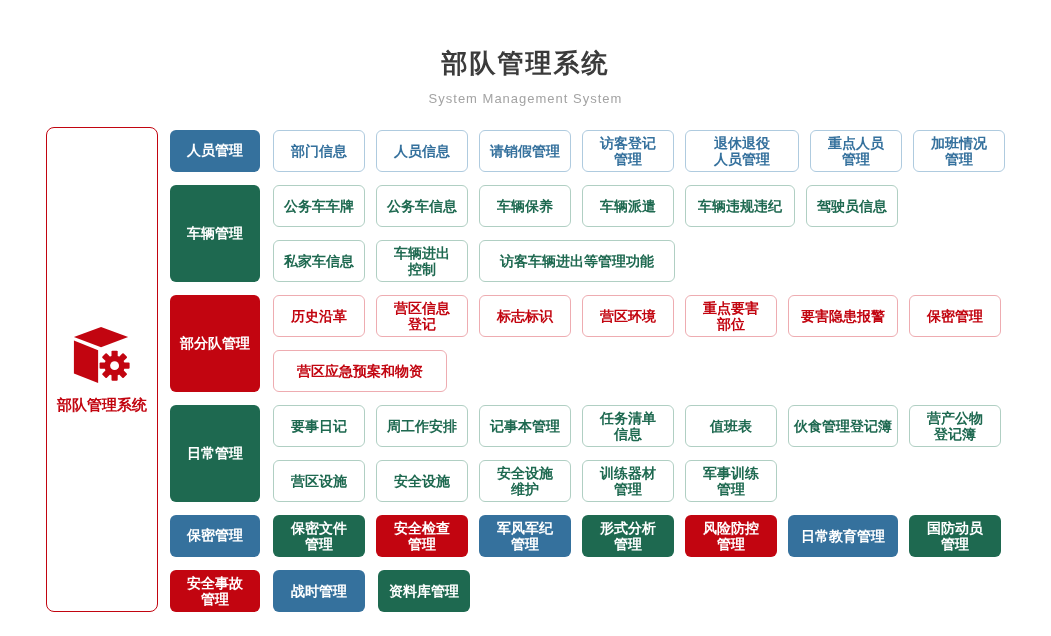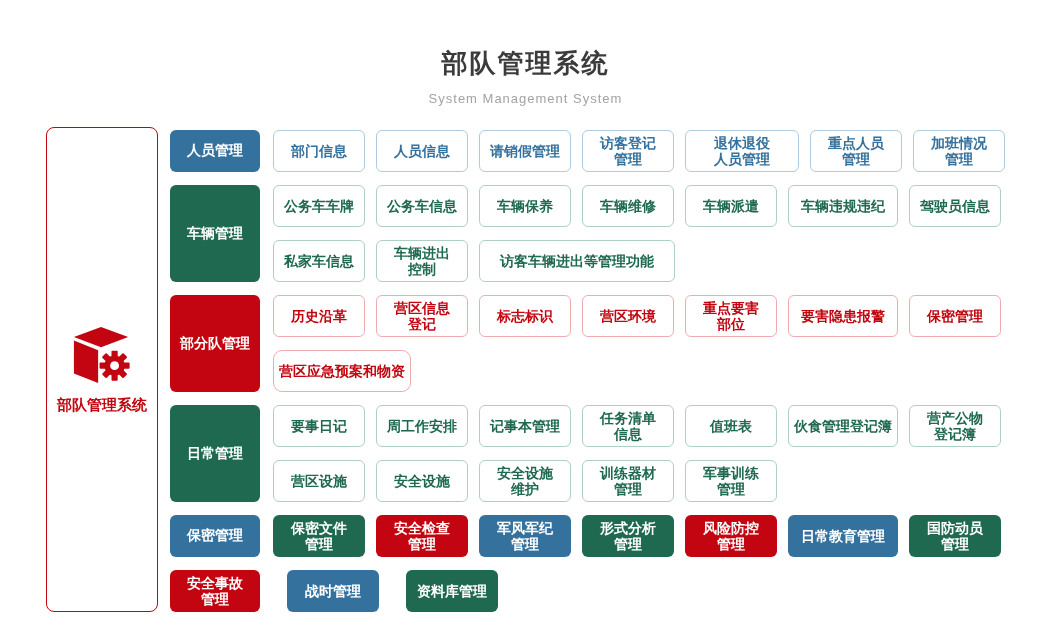--- a/index.html
+++ b/index.html
@@ -28,32 +28,32 @@
   .section{display:flex; align-items:stretch; gap:13px;}
   .cat{width:90px; border-radius:6px; color:#fff; font-size:14px; font-weight:bold;
     display:flex; align-items:center; justify-content:center; text-align:center; white-space:pre-line; flex:none;}
   .cat.h1{height:42px;}
   .lines{display:flex; flex-direction:column; gap:13px;}
   .line{display:flex; gap:11px;}
 
   .item{width:92px; height:42px; flex:none; border:1px solid; border-radius:6px; background:#fff;
     display:flex; align-items:center; justify-content:center; text-align:center;
     font-size:14px; font-weight:bold; line-height:1.15; white-space:pre-line; padding:2px;}
-  .w110{width:110px;} .w114{width:114px;} .w158{width:138px;border-radius:9px;} .w196{width:196px;}
+  .w110{width:110px;} .w114{width:114px;} .w158{width:174px;} .w196{width:196px;}
 
   .ol-blue{border-color:var(--blue-br); color:var(--blue);}
   .ol-green{border-color:var(--green-br); color:var(--green);}
   .ol-red{border-color:var(--red-br); color:var(--red);}
 
   .solid{border:none; color:#fff;}
   .bg-blue{background:var(--blue);}
   .bg-green{background:var(--green);}
   .bg-red{background:var(--red);}
 
-  .bottom-row{display:flex; gap:27px;}
+  .bottom-row{display:flex; gap:13px;}
   .bottom-row .item{border:none; color:#fff;}
   .bottom-row .item:first-child{width:90px;}
 
   .root-icon{display:block;}
 </style>
 </head>
 <body>
 
 <div class="page">
 
@@ -109,21 +109,20 @@
         </div>
       </div>
 
       <div class="section">
         <div class="cat bg-green">车辆管理</div>
         <div class="lines">
           <div class="line">
             <div class="item ol-green">公务车车牌</div>
             <div class="item ol-green">公务车信息</div>
             <div class="item ol-green">车辆保养</div>
-            <div class="item ol-green">车辆维修</div>
             <div class="item ol-green">车辆派遣</div>
             <div class="item ol-green w110">车辆违规违纪</div>
             <div class="item ol-green">驾驶员信息</div>
           </div>
           <div class="line">
             <div class="item ol-green">私家车信息</div>
             <div class="item ol-green">车辆进出
 控制</div>
             <div class="item ol-green w196">访客车辆进出等管理功能</div>
           </div>

